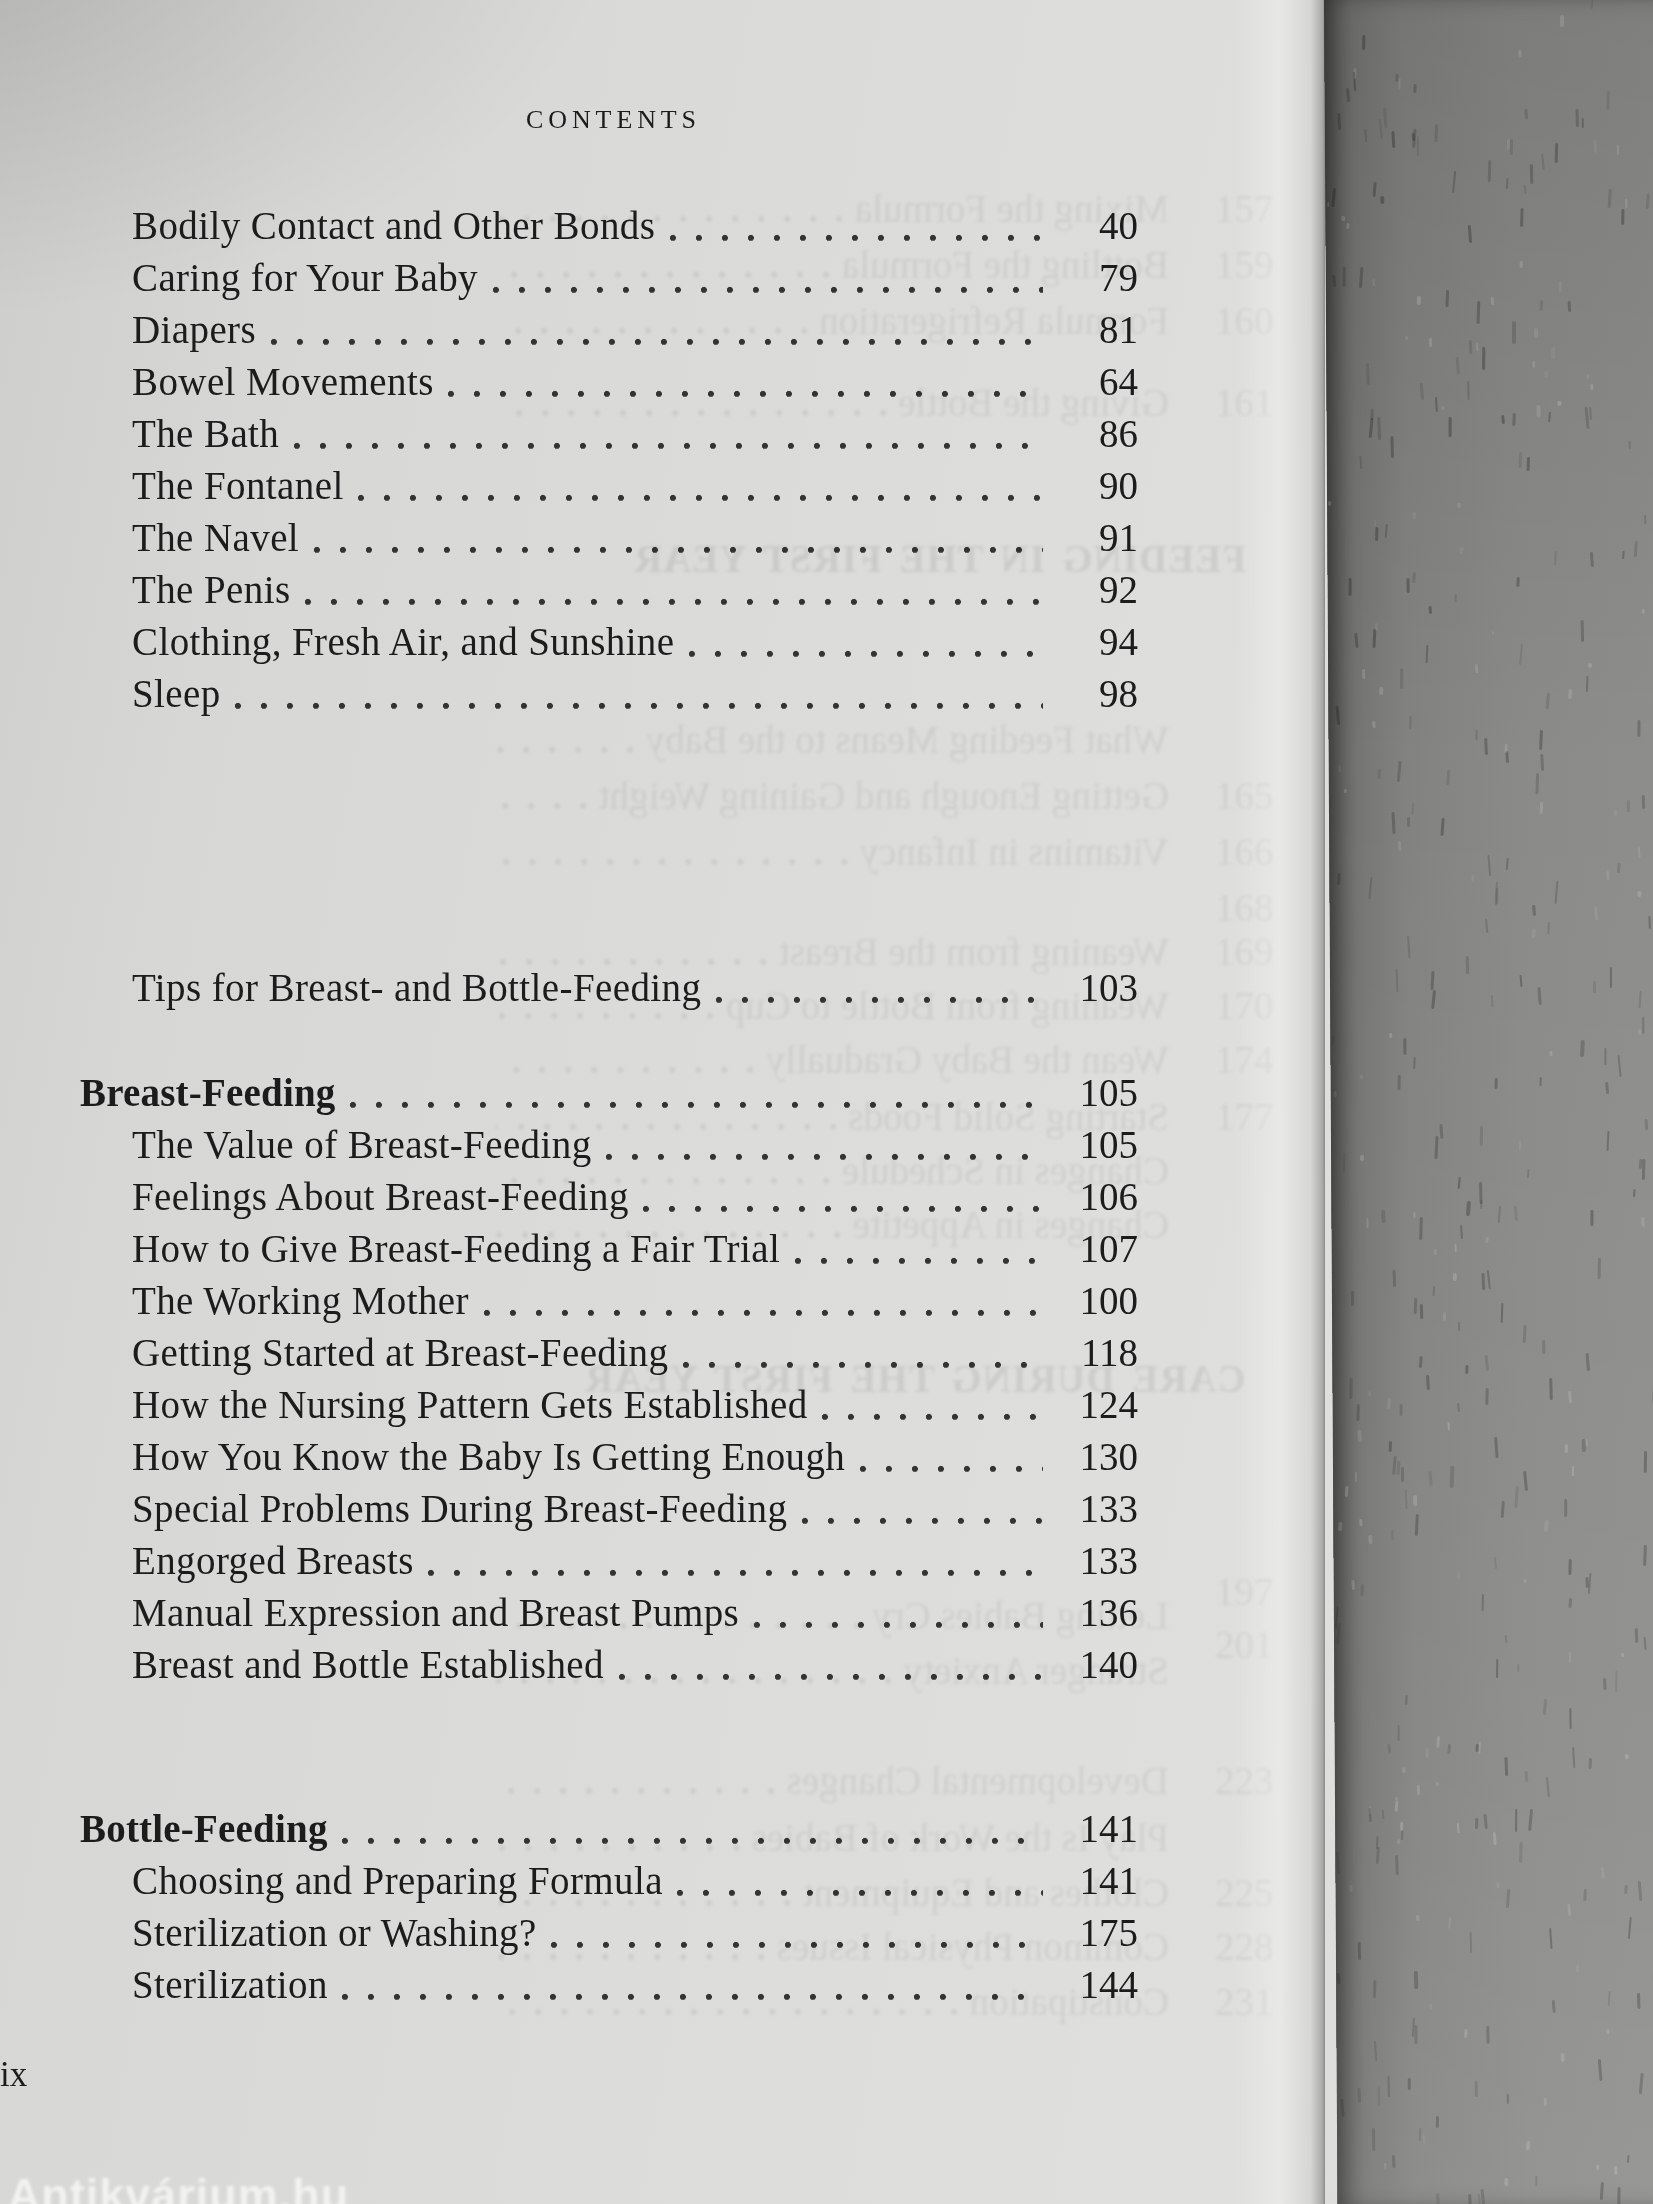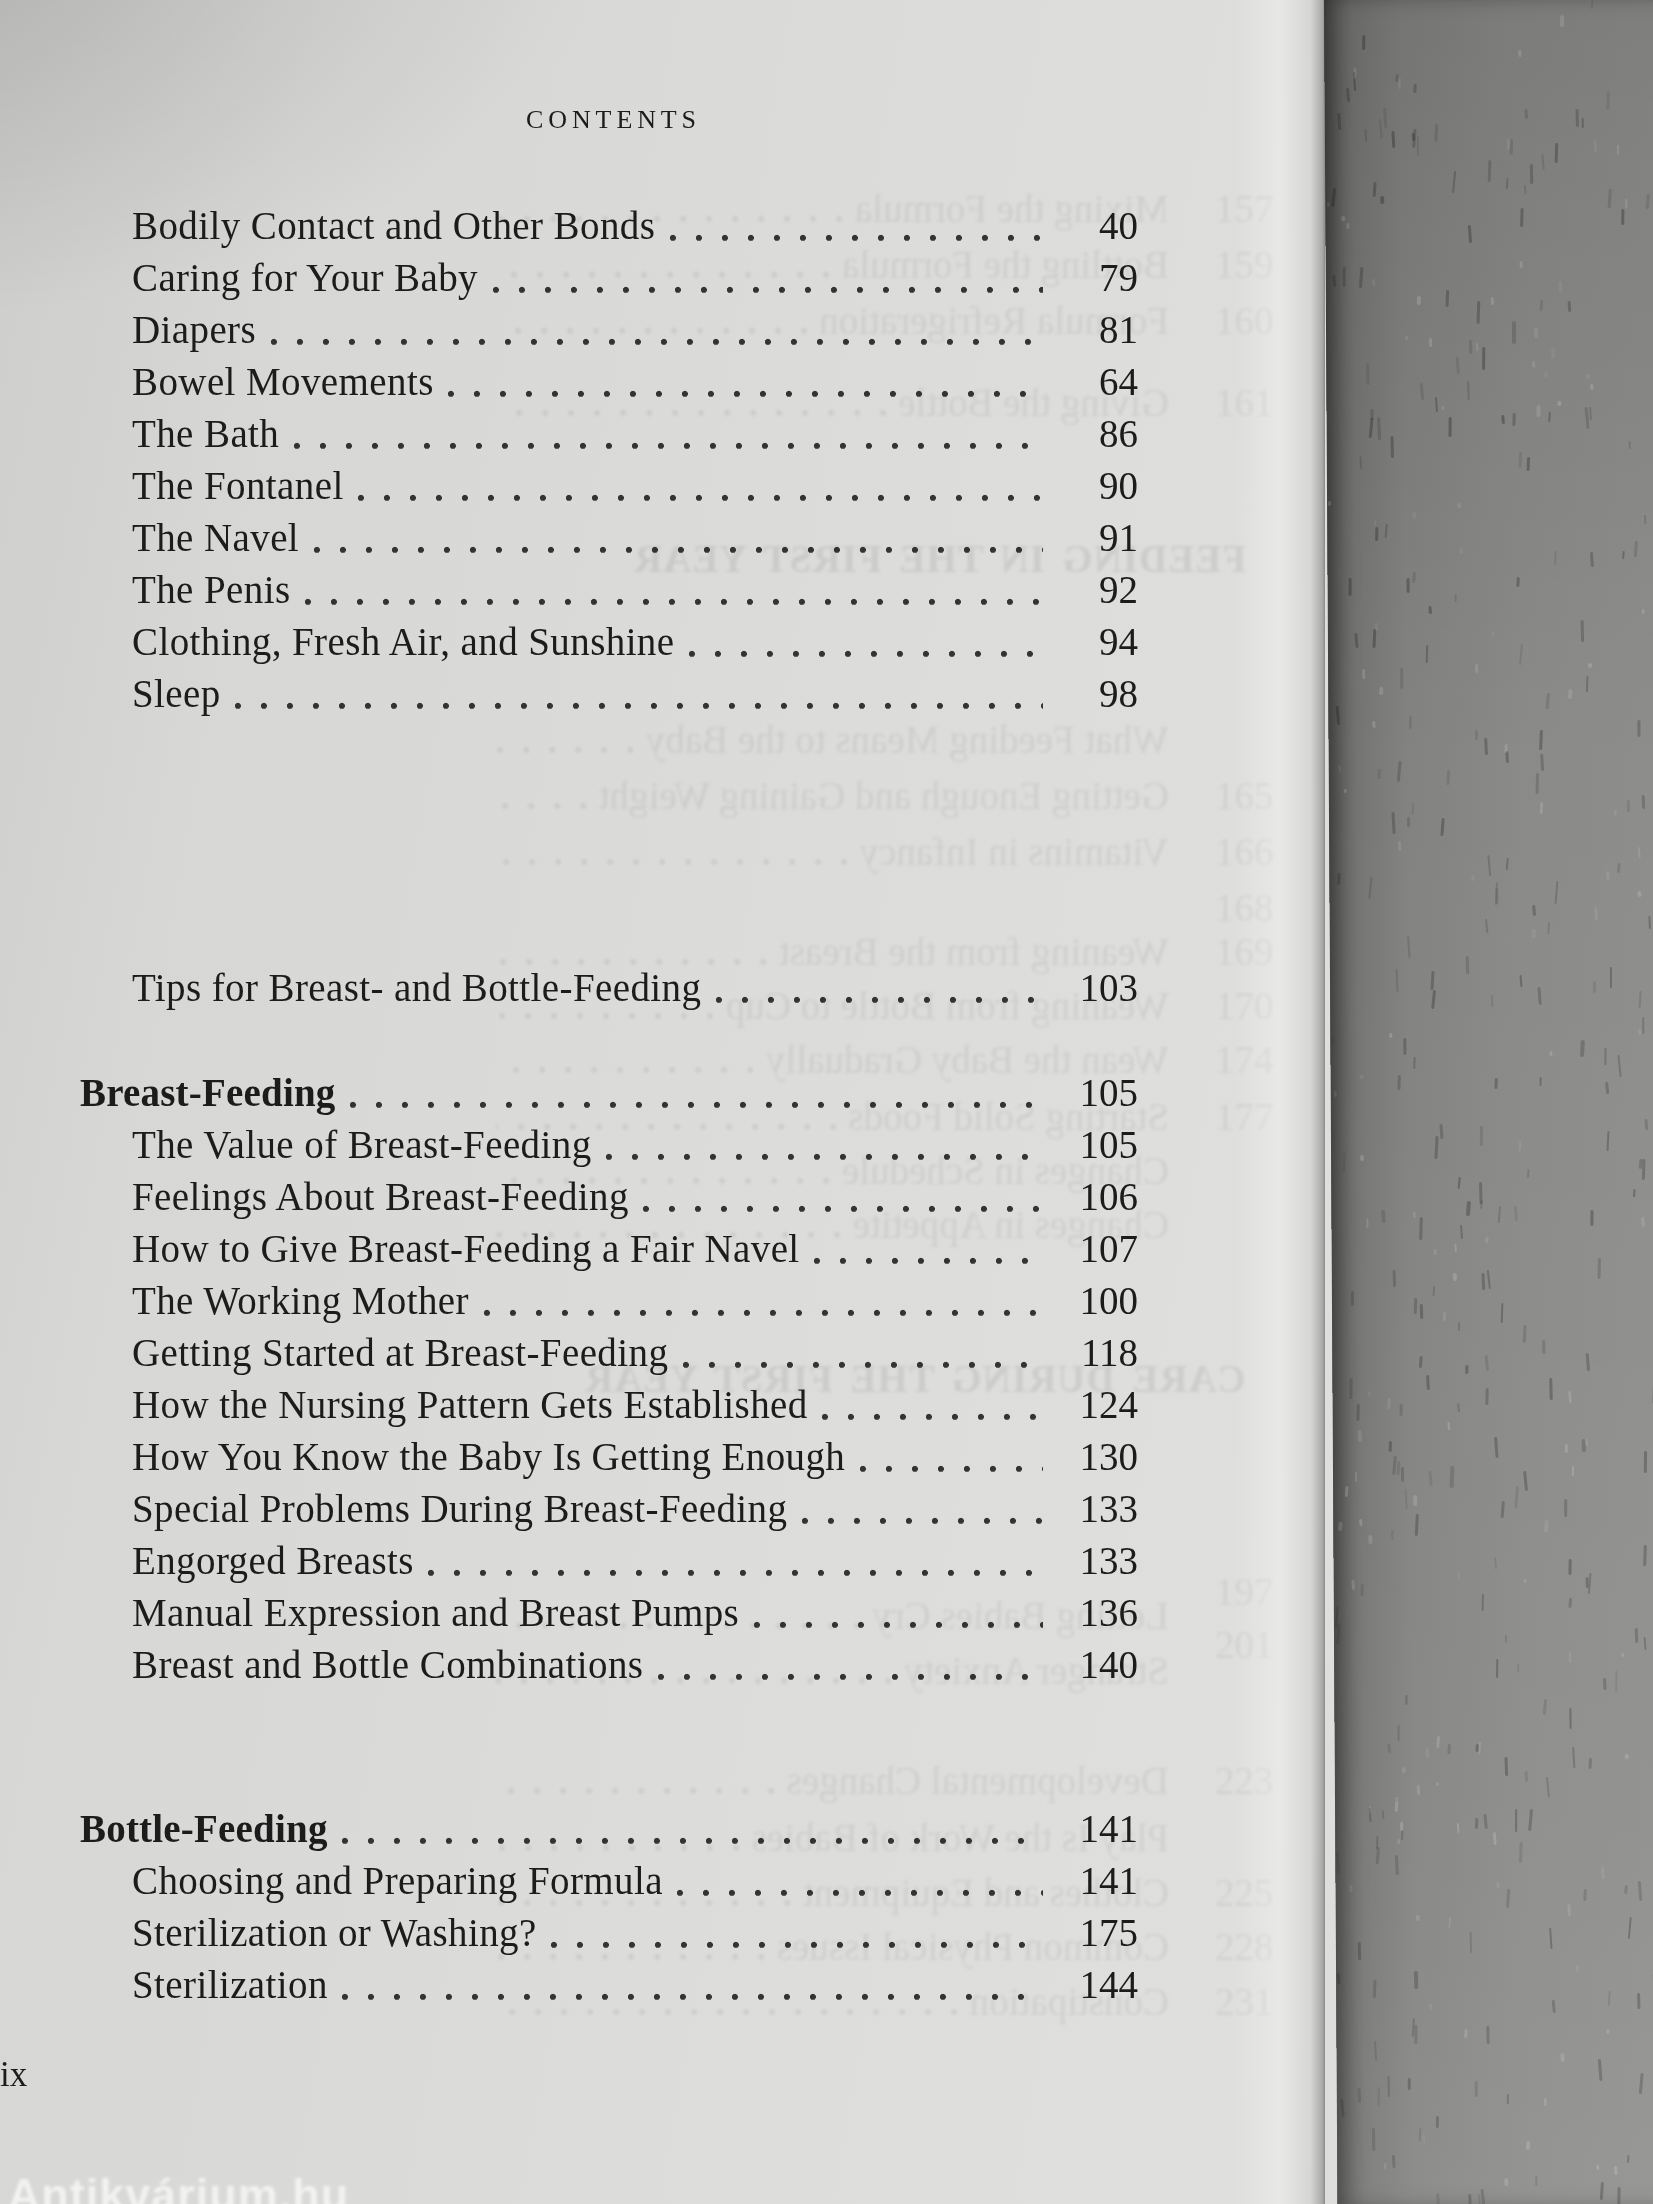--- a/index.html
+++ b/index.html
@@ -268,21 +268,21 @@
           <span class="label">The Value of Breast-Feeding</span>
           <span class="leader"></span>
           <span class="num">105</span>
         </div>
         <div class="row indent">
           <span class="label">Feelings About Breast-Feeding</span>
           <span class="leader"></span>
           <span class="num">106</span>
         </div>
         <div class="row indent">
-          <span class="label">How to Give Breast-Feeding a Fair Navel</span>
+          <span class="label">How to Give Breast-Feeding a Fair Trial</span>
           <span class="leader"></span>
           <span class="num">107</span>
         </div>
         <div class="row indent">
           <span class="label">The Working Mother</span>
           <span class="leader"></span>
           <span class="num">100</span>
         </div>
         <div class="row indent">
           <span class="label">Getting Started at Breast-Feeding</span>
@@ -308,21 +308,21 @@
           <span class="label">Engorged Breasts</span>
           <span class="leader"></span>
           <span class="num">133</span>
         </div>
         <div class="row indent">
           <span class="label">Manual Expression and Breast Pumps</span>
           <span class="leader"></span>
           <span class="num">136</span>
         </div>
         <div class="row indent">
-          <span class="label">Breast and Bottle Combinations</span>
+          <span class="label">Breast and Bottle Established</span>
           <span class="leader"></span>
           <span class="num">140</span>
         </div>
       </div>
       <div class="toc-block" style="top: 1803px;">
         <div class="row bold">
           <span class="label">Bottle-Feeding</span>
           <span class="leader"></span>
           <span class="num">141</span>
         </div>

